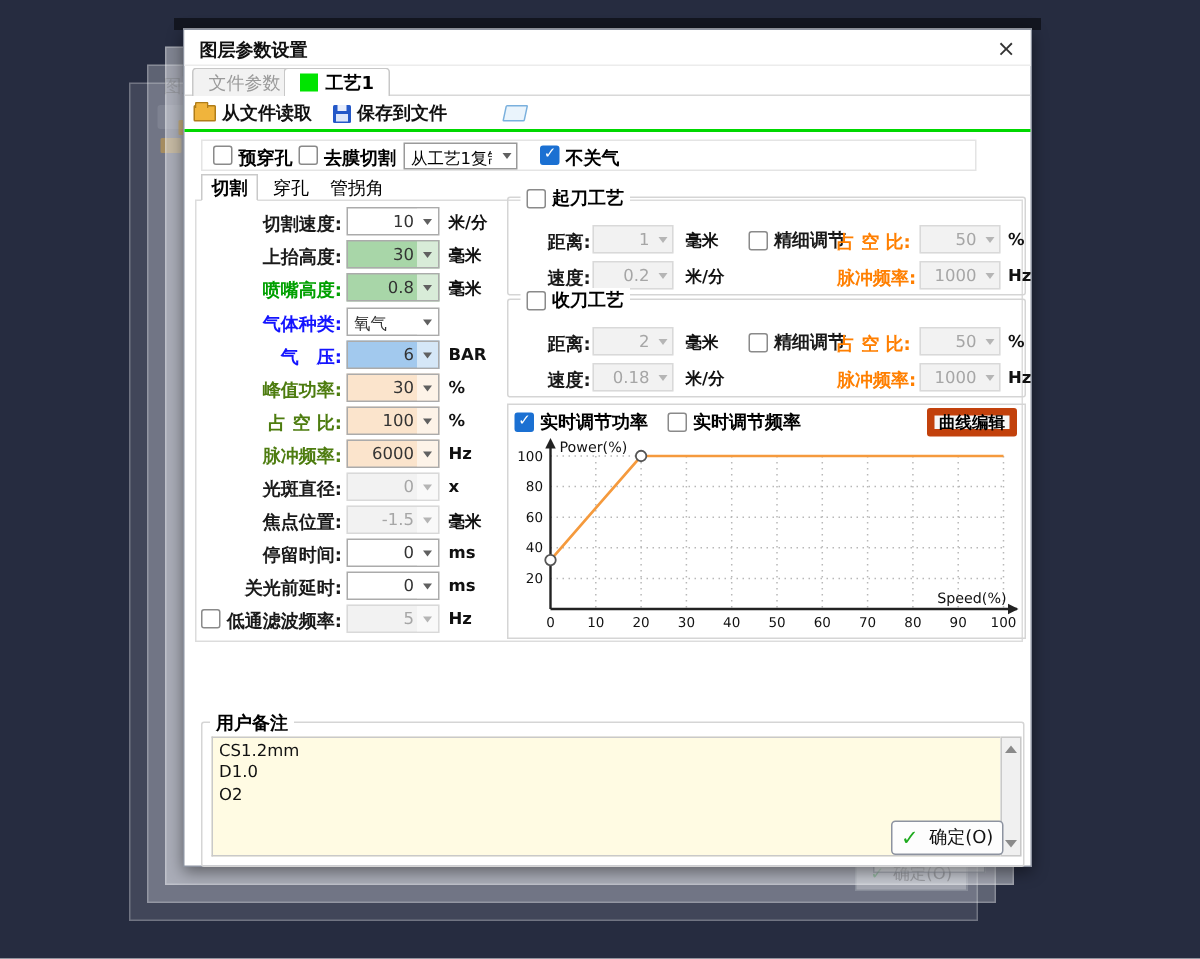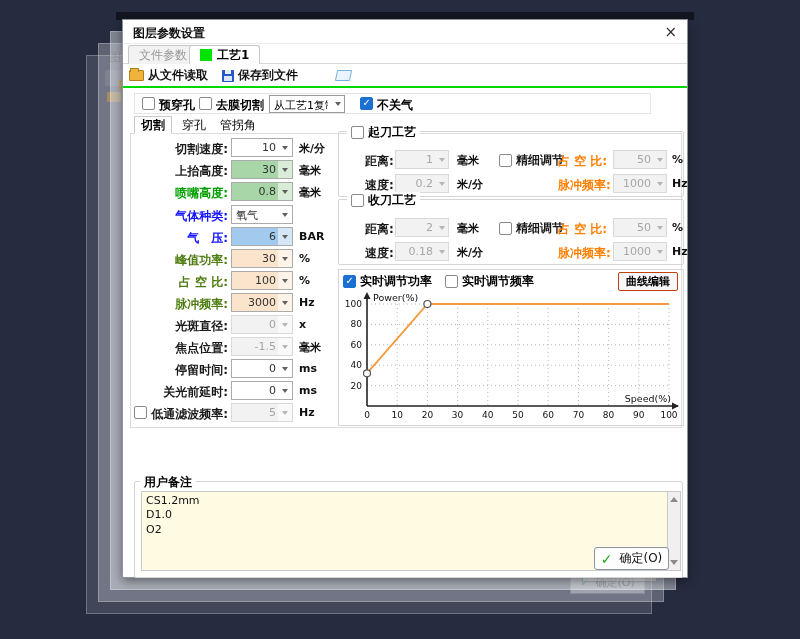--- a/index.html
+++ b/index.html
@@ -72,21 +72,21 @@
   .glab.orange { color:#ff7f00; }
   .gspin { position:absolute; top:0; width:54px; height:19px; border:1px solid #d9d9d9; background:#f2f2f2; }
   .gspin .val { position:absolute; left:2px; right:15px; top:2px; text-align:right; font-size:11px; color:#a6a6a6; }
   .gspin .arr { position:absolute; right:0; top:0; width:13px; height:100%; display:flex; align-items:center; justify-content:center; }
   .gspin .arr i { width:0; height:0; border-left:3.5px solid transparent; border-right:3.5px solid transparent; border-top:4px solid #b5b5b5; }
   .gunit { position:absolute; top:3px; font-size:11px; font-weight:bold; color:#111; white-space:nowrap; }
   .gcb { position:absolute; display:flex; align-items:center; gap:4px; font-size:12px; font-weight:bold; color:#1a1a1a; }
 
   .chartpanel { position:absolute; left:215px; top:249px; width:346px; height:157px; border:1px solid #d5d5d5; }
   .cpcb { position:absolute; display:flex; align-items:center; gap:4px; font-size:12px; font-weight:bold; top:3px; }
-  .curvebtn { position:absolute; right:5px; top:2px; width:60px; height:19px; border:1px solid #c2410c; border-radius:2px;
+  .curvebtn { position:absolute; right:5px; top:2px; width:60px; height:19px; border:5px solid #c2410c; border-radius:2px;
     background:#f7f7f7; font-size:11px; font-weight:bold; display:flex; align-items:center; justify-content:center; }
   #chart-svg { position:absolute; left:4px; top:20px; }
 
   .notesgroup { position:absolute; left:11px; top:429px; width:549px; height:97px; border:1px solid #d5d5d5; border-radius:2px;margin-top:32px; }
   .noteslegend { position:absolute; left:5px; top:-8px; background:#fff; padding:0 4px; font-size:12px; font-weight:bold; }
   .notesarea { position:absolute; left:6px; top:9px; width:526px; height:80px; background:#fffbe3; border:1px solid #c9c9c9; border-right:none;
     font-size:11px; color:#111; padding:2px 4px; resize:none; outline:none; font-family:"DejaVu Sans","Liberation Sans",sans-serif; line-height:1.3; }
   .vscroll { position:absolute; left:532px; top:9px; width:14px; height:80px; background:#f0f0f0; border:1px solid #c9c9c9; }
   .vscroll .up, .vscroll .dn { position:absolute; left:2px; width:0; height:0; border-left:4px solid transparent; border-right:4px solid transparent; }
   .vscroll .up { top:5px; border-bottom:5px solid #8a8a8a; }
@@ -253,21 +253,21 @@
         <span class="val">100</span>
         <span class="arr">
           <i></i>
         </span>
       </span>
     <span class="unit">%</span>
   </div>
   <div class="prow" style="top:273px;">
     <span class="plab orange">脉冲频率:</span>
     <span class="spin peach">
-        <span class="val">3000</span>
+        <span class="val">6000</span>
         <span class="arr">
           <i></i>
         </span>
       </span>
     <span class="unit">Hz</span>
   </div>
   <div class="prow" style="top:295px;">
     <span class="plab">光斑直径:</span>
     <span class="spin dis">
         <span class="val">0</span>

